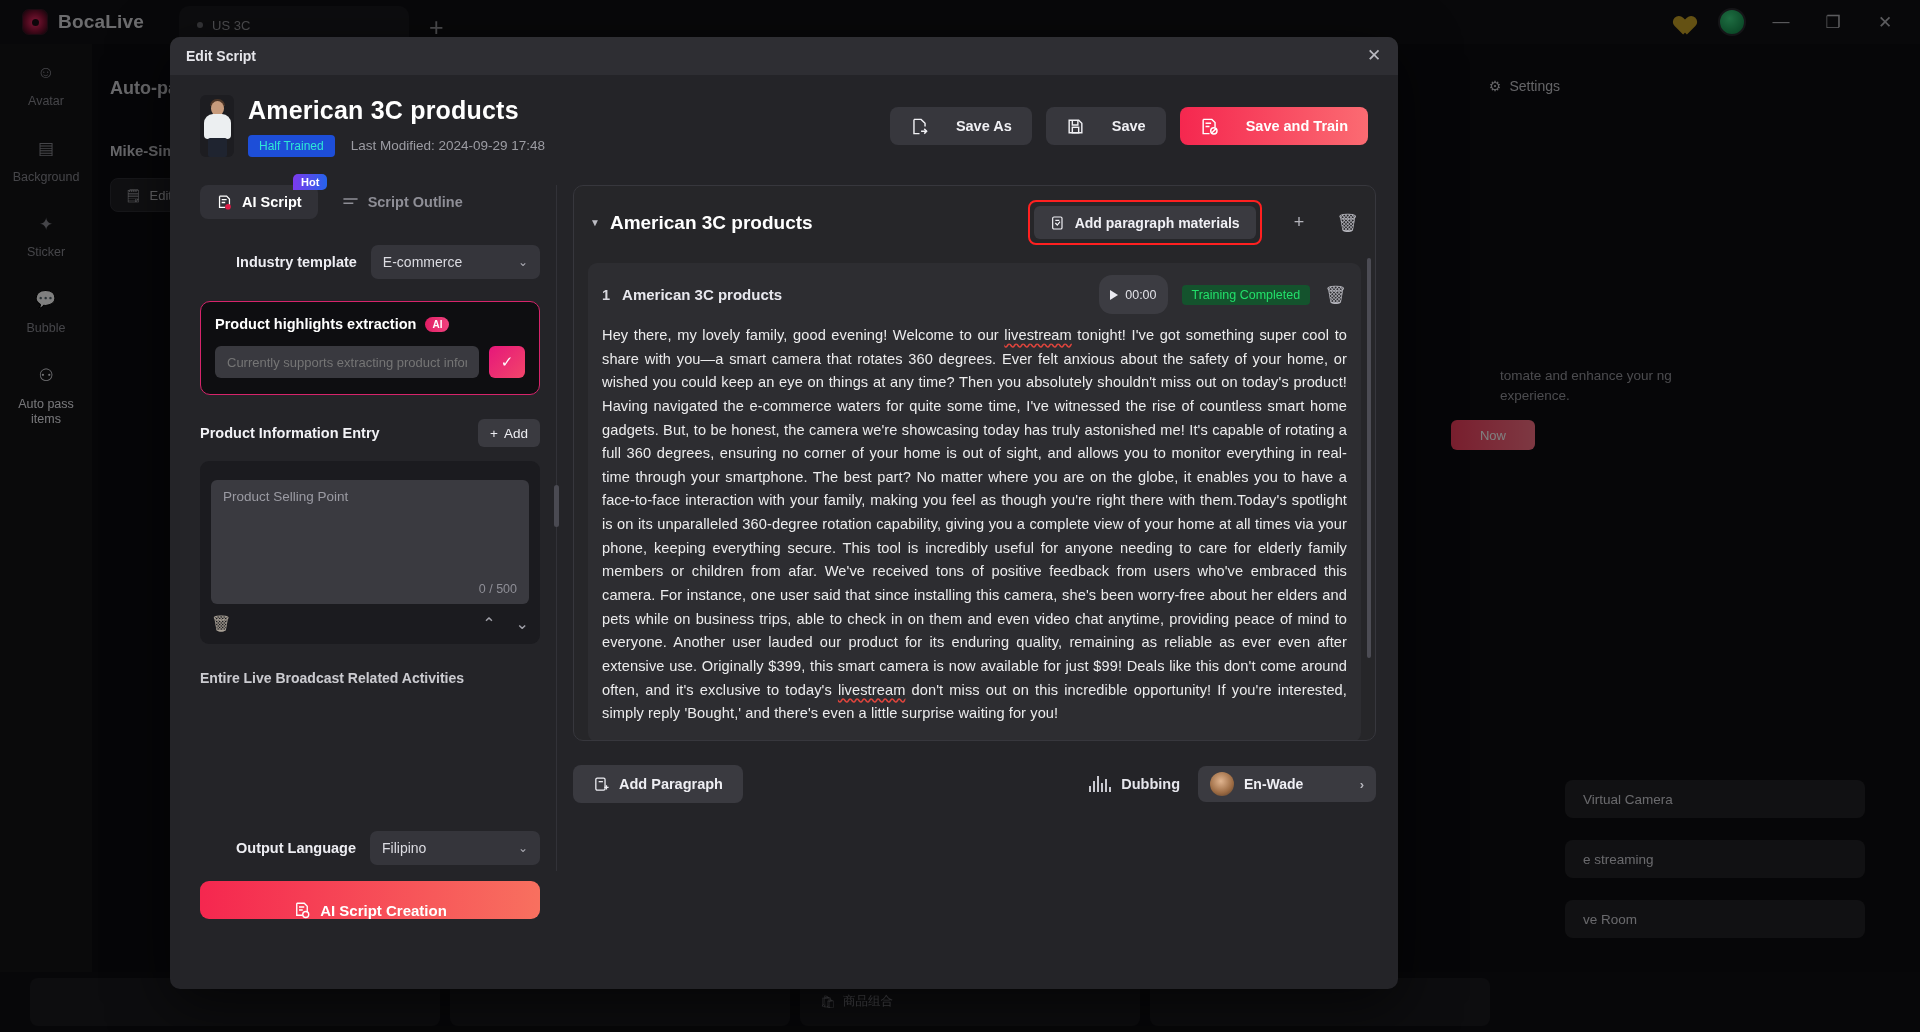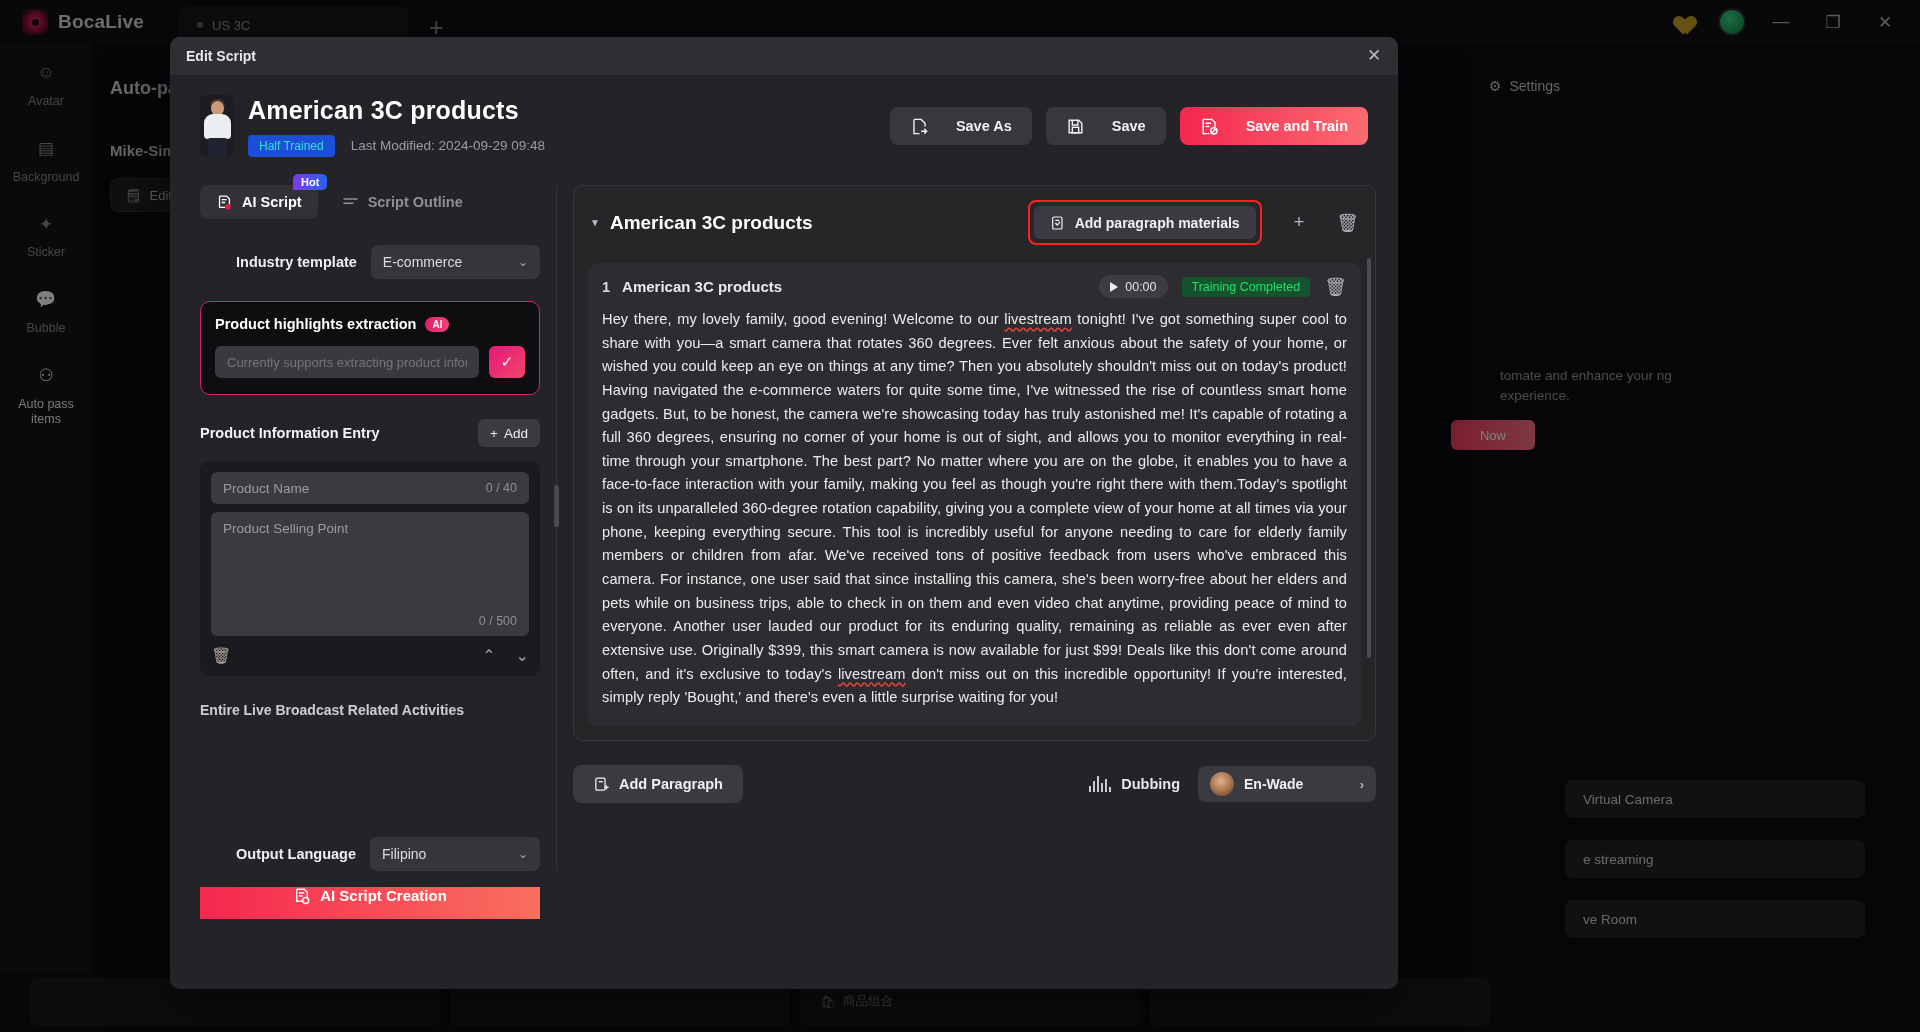--- a/index.html
+++ b/index.html
@@ -192,22 +192,22 @@
     color: #9b9ba3; font-size: 13.5px; position: relative;
   }
   .pselling .cnt { position: absolute; right: 12px; bottom: 8px; color: #8e8e96; font-size: 12.5px; }
   .entry-foot { display: flex; align-items: center; margin-top: 10px; color: #a9a196; }
   .entry-foot .right { margin-left: auto; display: flex; gap: 20px; color: #a0a0a8; }
 
   .fade-line { margin-top: 26px; color: #e9e9ee; font-size: 14px; font-weight: bold; opacity: .85; }
 
   .left-foot { position: absolute; left: 8px; right: 0; bottom: -48px; }
   .ai-create {
-    margin-top: 16px; height: 32px; border-radius: 0; color: #fff; font-size: 15px; font-weight: bold;
-    background: linear-gradient(90deg,#f5274f,#f8705f); display: flex; align-items: flex-start; justify-content: center; gap: 9px;
+    margin-top: 16px; height: 38px; border-radius: 9px; color: #fff; font-size: 15px; font-weight: bold;
+    background: linear-gradient(90deg,#f5274f,#f8705f); display: flex; align-items: flex-end; justify-content: center; gap: 9px;
   }
 
   .v-divider { width: 1px; background: #323238; margin: 0 16px; position: relative; }
   .v-divider::after {
     content: ""; position: absolute; left: -2px; top: 300px; width: 5px; height: 42px;
     border-radius: 3px; background: #4a4a52;
   }
 
   
   .right-col { flex: 1; position: relative; }
@@ -227,21 +227,21 @@
   .icon-btn { color: #b4b4bb; font-size: 18px; }
 
   .para {
     margin: 12px 14px 0 14px; background: #2d2d31; border-radius: 9px; padding: 12px 14px 16px;
   }
   .para-head { display: flex; align-items: center; gap: 12px; }
   .p-num { color: #d8d8de; font-size: 14.5px; font-weight: bold; }
   .p-title { color: #e8e8ee; font-size: 15px; font-weight: bold; }
   .p-right { margin-left: auto; display: flex; align-items: center; gap: 14px; }
   .play-chip {
-    background: #3c3c42; border-radius: 13px; height: 23px; padding: 0 11px;
+    background: #3c3c42; border-radius: 13px; height: 39px; padding: 0 11px;
     display: flex; align-items: center; gap: 7px; color: #e2e2e8; font-size: 12.5px;
   }
   .play-tri { width: 0; height: 0; border-left: 8px solid #eaeaf0; border-top: 5px solid transparent; border-bottom: 5px solid transparent; }
   .state-ok { background: #14532d; color: #22e06a; font-size: 12.5px; padding: 3px 10px; border-radius: 4px; }
   .p-text {
     margin-top: 10px; color: #ececed; font-size: 14.6px; line-height: 1.62; text-align: justify;
     letter-spacing: .1px;
   }
   .p-text .ul { text-decoration: underline; text-decoration-style: wavy; text-decoration-color: #e0443c; text-underline-offset: 3px; }
 
@@ -356,21 +356,21 @@
     <div class="avatar-thumb">
       <div class="av-hair"></div>
       <div class="av-head"></div>
       <div class="av-body"></div>
       <div class="av-legs"></div>
     </div>
     <div class="head-meta">
       <div class="doc-title">American 3C products</div>
       <div class="meta-row">
         <span class="badge-half">Half Trained</span>
-        <span class="last-mod">Last Modified: 2024-09-29 09:48</span>
+        <span class="last-mod">Last Modified: 2024-09-29 17:48</span>
       </div>
     </div>
     <div class="head-actions">
       <div class="btn">
         <svg width="19" height="19" viewBox="0 0 24 24" fill="none" stroke="#f0f0f4" stroke-width="1.8">
           <path d="M5 3h9l5 5v4"></path>
             <path d="M5 3v18h7"></path>
             <path d="M14 18h7"></path>
             <path d="M18 15l3 3-3 3"></path>
         </svg>
@@ -440,24 +440,20 @@
 
       <div class="sec-row">
         <div class="sec-title">Product Information Entry</div>
         <div class="add-btn">
           <span>+</span>
           <span>Add</span>
         </div>
       </div>
 
       <div class="entry-card">
-        <div class="pname">
-          <span>Product Name</span>
-          <span class="cnt">0 / 40</span>
-        </div>
         <div class="pselling">
           <span>Product Selling Point</span>
           <span class="cnt">0 / 500</span>
         </div>
         <div class="entry-foot">
           <span>🗑</span>
           <span class="right">
             <span>⌃</span>
             <span>⌄</span>
           </span>

